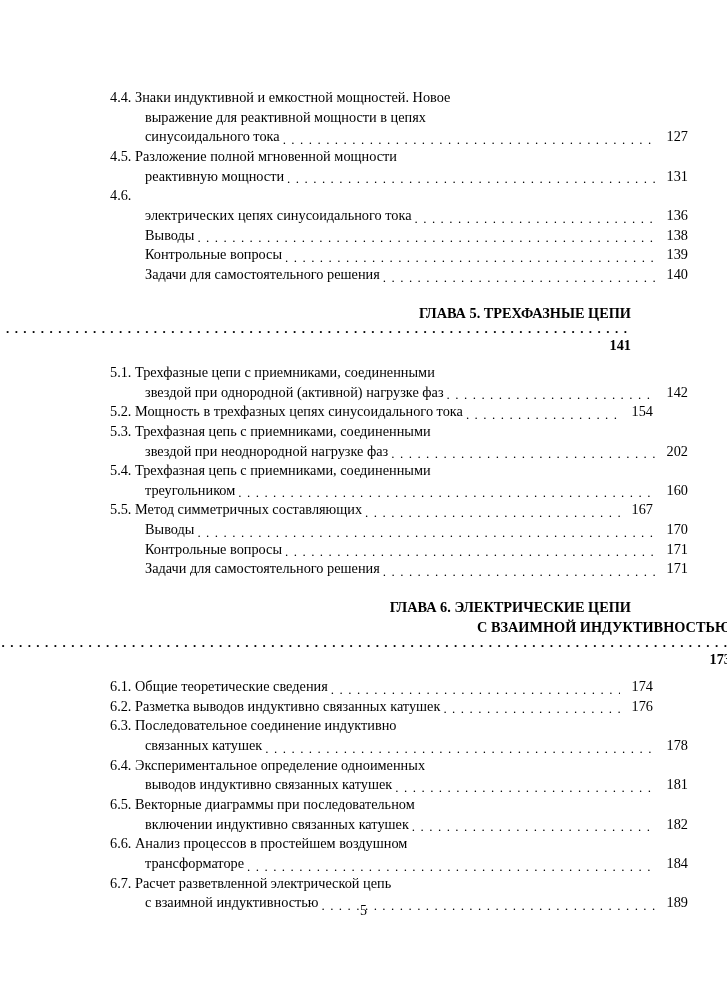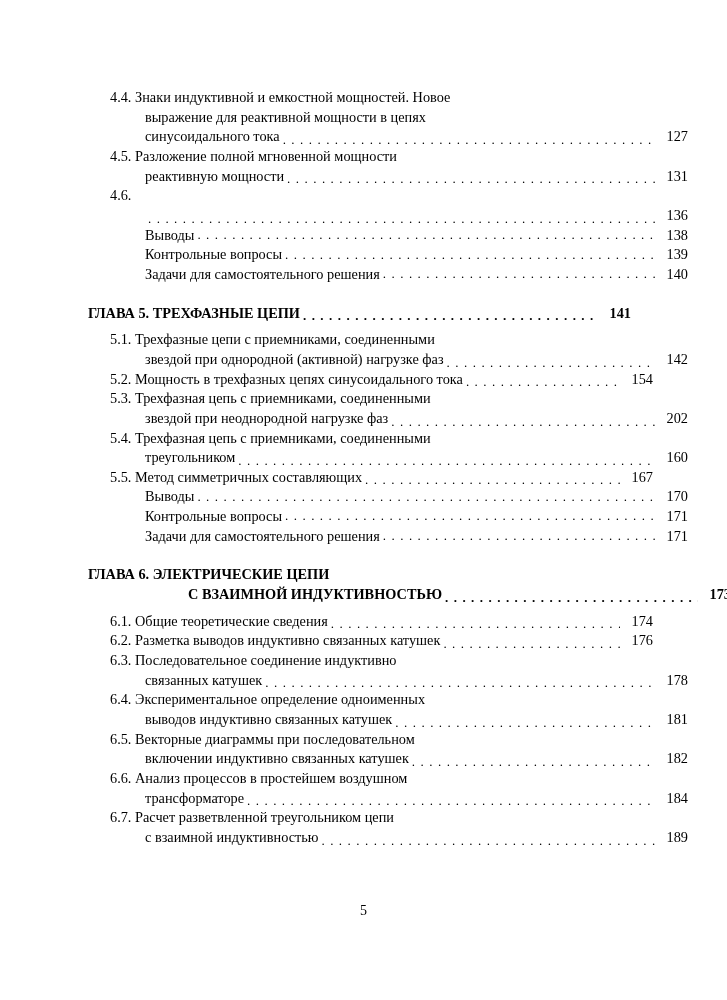--- a/index.html
+++ b/index.html
@@ -57,25 +57,26 @@
   .entry .page-no {
     flex: 0 0 auto;
     text-align: right;
     white-space: nowrap;
     min-width: 30px;
   }
 
   
   .lvl-sec   { padding-left: 22px; }   
   .lvl-cont  { padding-left: 57px; }   
-  .lvl-sub   { padding-left: 57px; align-items: center; }   
+  .lvl-sub   { padding-left: 57px; }   
   .lvl-chap  { padding-left: 0px; }
 
   .chapter {
     font-weight: bold;
+    flex-direction: column;
   }
   .chapter .page-no { font-weight: bold; }
 
   .gap-sm { height: 7px; }
   .gap-lg { height: 19px; }
 
   .chap-line2 {
     padding-left: 100px;
   }
 
@@ -115,20 +116,21 @@
       <div class="entry lvl-cont">
         <span class="txt">реактивную мощности</span>
         <span class="leader">. . . . . . . . . . . . . . . . . . . . . . . . . . . . . . . . . . . . . . . . . . . . . . . . . . . . . . . . . . . . . . . . . . . . . . . . . . . . . . . . . . . . . . . . . . . . . . . . . . . . . . . . . . . . . . . . . . . . . . . </span>
         <span class="page-no">131</span>
       </div>
       <div class="entry lvl-sec">
         <span class="num">4.6.</span>
         <span>&nbsp;</span>
       </div>
       <div class="entry lvl-cont">
+        <span class="txt">электрических цепях синусоидального тока</span>
         <span class="leader">. . . . . . . . . . . . . . . . . . . . . . . . . . . . . . . . . . . . . . . . . . . . . . . . . . . . . . . . . . . . . . . . . . . . . . . . . . . . . . . . . . . . . . . . . . . . . . . . . . . . . . . . . . . . . . . . . . . . . . . </span>
         <span class="page-no">136</span>
       </div>
       <div class="entry lvl-sub">
         <span class="txt">Выводы</span>
         <span class="leader">. . . . . . . . . . . . . . . . . . . . . . . . . . . . . . . . . . . . . . . . . . . . . . . . . . . . . . . . . . . . . . . . . . . . . . . . . . . . . . . . . . . . . . . . . . . . . . . . . . . . . . . . . . . . . . . . . . . . . . . </span>
         <span class="page-no">138</span>
       </div>
       <div class="entry lvl-sub">
         <span class="txt">Контрольные вопросы</span>
@@ -266,21 +268,21 @@
         <span class="txt">Анализ процессов в простейшем воздушном</span>
       </div>
       <div class="entry lvl-cont">
         <span class="txt">трансформаторе</span>
         <span class="leader">. . . . . . . . . . . . . . . . . . . . . . . . . . . . . . . . . . . . . . . . . . . . . . . . . . . . . . . . . . . . . . . . . . . . . . . . . . . . . . . . . . . . . . . . . . . . . . . . . . . . . . . . . . . . . . . . . . . . . . . </span>
         <span class="page-no">184</span>
       </div>
       <div class="entry lvl-sec">
         <span class="num">6.7.</span>
         <span>&nbsp;</span>
-        <span class="txt">Расчет разветвленной треугольником цепи</span>
+        <span class="txt">Расчет разветвленной электрической цепь</span>
       </div>
       <div class="entry lvl-cont">
         <span class="txt">с взаимной индуктивностью</span>
         <span class="leader">. . . . . . . . . . . . . . . . . . . . . . . . . . . . . . . . . . . . . . . . . . . . . . . . . . . . . . . . . . . . . . . . . . . . . . . . . . . . . . . . . . . . . . . . . . . . . . . . . . . . . . . . . . . . . . . . . . . . . . . </span>
         <span class="page-no">189</span>
       </div>
     </div>
   <div class="folio">5</div>
 </div>
 

